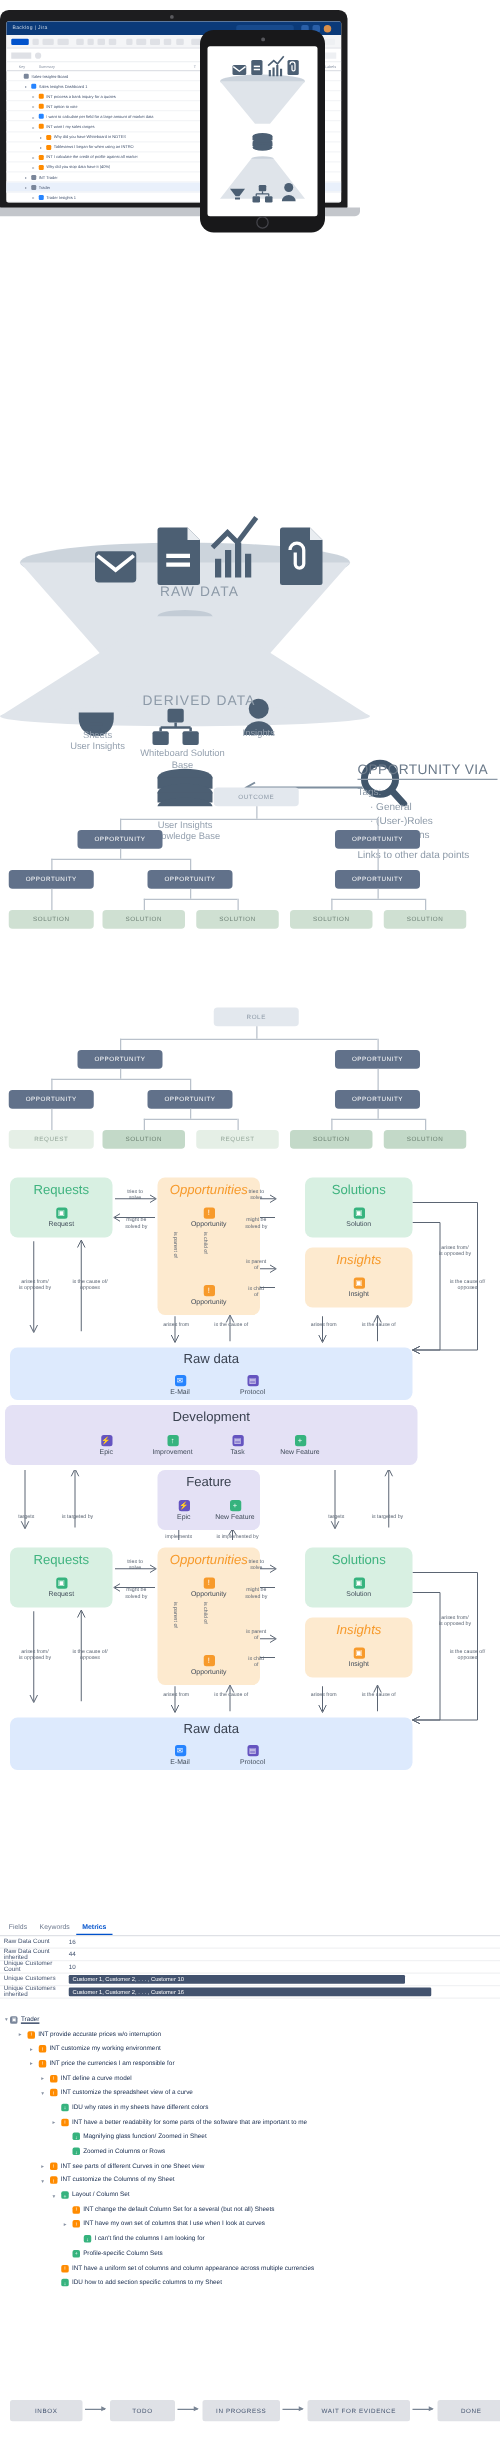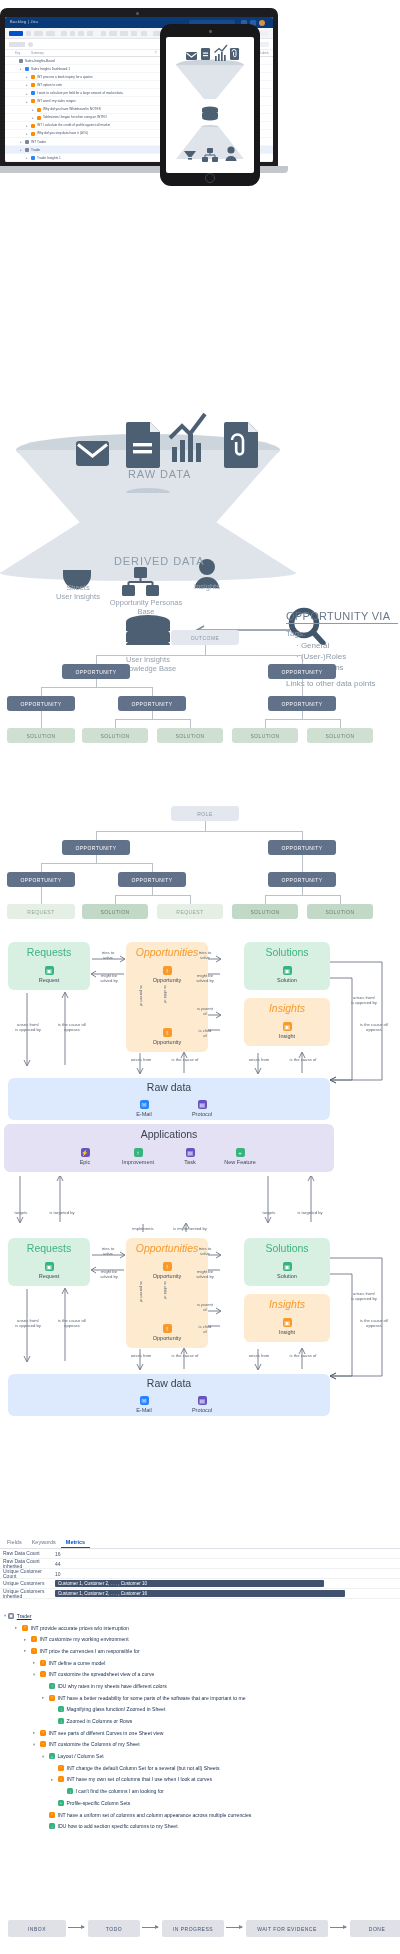--- a/index.html
+++ b/index.html
@@ -369,21 +369,21 @@
       <circle cx="207" cy="82" r="8"></circle>
       <path d="M195 103 a12 11 0 0 1 24 0 z"></path>
     </g>
   </svg>
   <div class="flabel" style="left:114px;top:70px;">DERIVED DATA</div>
   <div class="sm-label" style="left:47px;top:98px;width:62px;">
     <span>Sheets</span><br>
     <span>User Insights</span>
   </div>
   <div class="sm-label" style="left:105px;top:113px;width:82px;">
-    <span>Opportunity Personas</span><br>
+    <span>Whiteboard Solution</span><br>
     <span>Base</span>
   </div>
   <div class="sm-label" style="left:180px;top:97px;width:54px;">
     <span>Insights</span>
   </div>
 </div>
 
 <div class="tree" style="top:630px;height:120px;">
   <div class="node n-root" style="left:171px;top:0;width:68px;">OUTCOME</div>
   <div class="ln lnv" style="left:205px;top:15px;height:10px;"></div>
@@ -547,21 +547,21 @@
     </div>
     <div class="ent" style="left:168px;top:22px;">
       <div class="ii" style="background:#6554c0;">▤</div>
       <div class="nn">Protocol</div>
     </div>
   </div>
 </div>
 
 <div style="position:absolute;left:0;top:1124px;width:400px;height:48px;">
   <div class="grp g-purple" style="left:4px;top:0;width:330px;height:48px;">
-    <div class="grp-title t-purple" style="top:4px;">Applications</div>
+    <div class="grp-title t-purple" style="top:4px;">Development</div>
     <div class="ent" style="left:55px;top:24px;">
       <div class="ii" style="background:#6554c0;">⚡</div>
       <div class="nn">Epic</div>
     </div>
     <div class="ent" style="left:108px;top:24px;">
       <div class="ii" style="background:#36b37e;">↑</div>
       <div class="nn">Improvement</div>
     </div>
     <div class="ent" style="left:160px;top:24px;">
       <div class="ii" style="background:#6554c0;">▤</div>
@@ -583,20 +583,31 @@
         <path d="M57 5 l3 -6 l3 6"></path>
       <path d="M268 0 v46"></path>
         <path d="M265 41 l3 6 l3 -6"></path>
       <path d="M311 46 v-46"></path>
         <path d="M308 5 l3 -6 l3 6"></path>
       <path d="M143 48 v8"></path>
         <path d="M186 56 v-8"></path>
         <path d="M183 52 l3 -5 l3 5"></path>
     </g>
   </svg>
+  <div class="grp g-purple" style="left:126px;top:0;width:82px;height:48px;">
+    <div class="grp-title t-purple" style="top:4px;">Feature</div>
+    <div class="ent" style="left:-5px;top:24px;">
+      <div class="ii" style="background:#6554c0;">⚡</div>
+      <div class="nn">Epic</div>
+    </div>
+    <div class="ent" style="left:36px;top:24px;">
+      <div class="ii" style="background:#36b37e;">+</div>
+      <div class="nn">New Feature</div>
+    </div>
+  </div>
   <div class="rel" style="left:8px;top:34px;width:26px;">targets</div>
   <div class="rel" style="left:40px;top:34px;width:44px;">is targeted by</div>
   <div class="rel" style="left:256px;top:34px;width:26px;">targets</div>
   <div class="rel" style="left:288px;top:34px;width:44px;">is targeted by</div>
   <div class="rel" style="left:122px;top:50px;width:42px;">implements</div>
   <div class="rel" style="left:162px;top:50px;width:56px;">is implemented by</div>
 </div>
 
 <div style="position:absolute;left:0;top:1236px;width:400px;height:180px;">
   <svg width="400" height="180" viewBox="0 0 400 180" style="position:absolute;left:0;top:0;">

